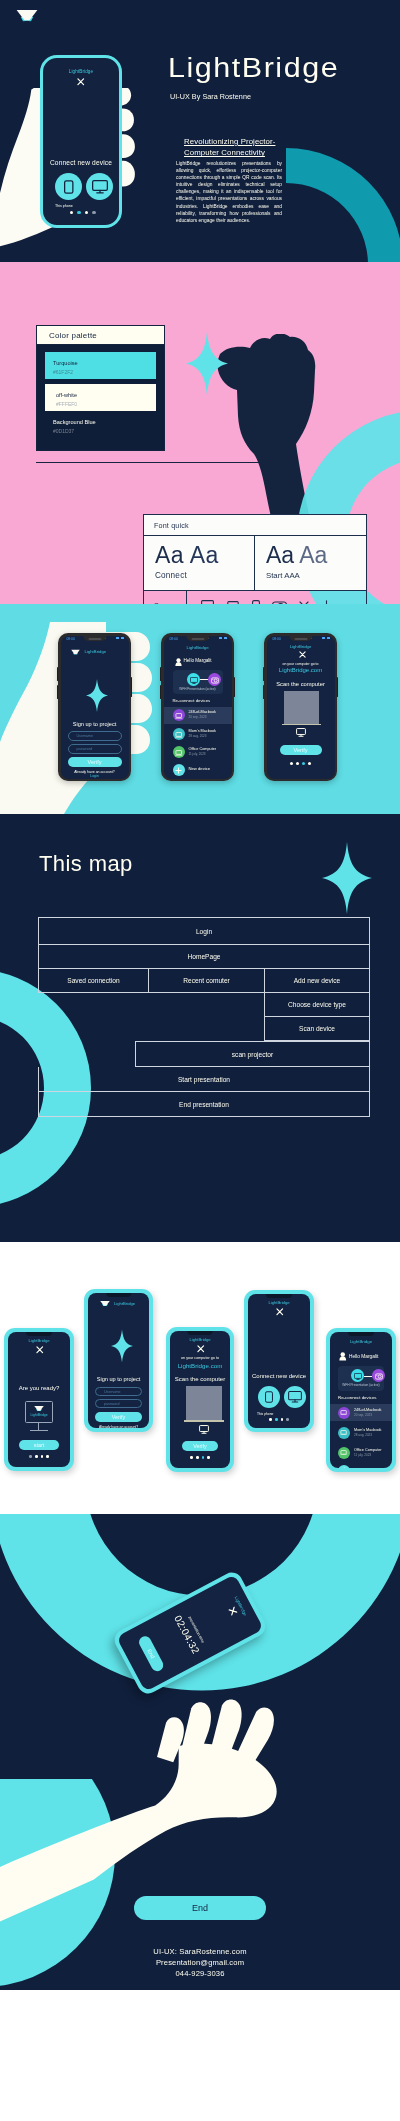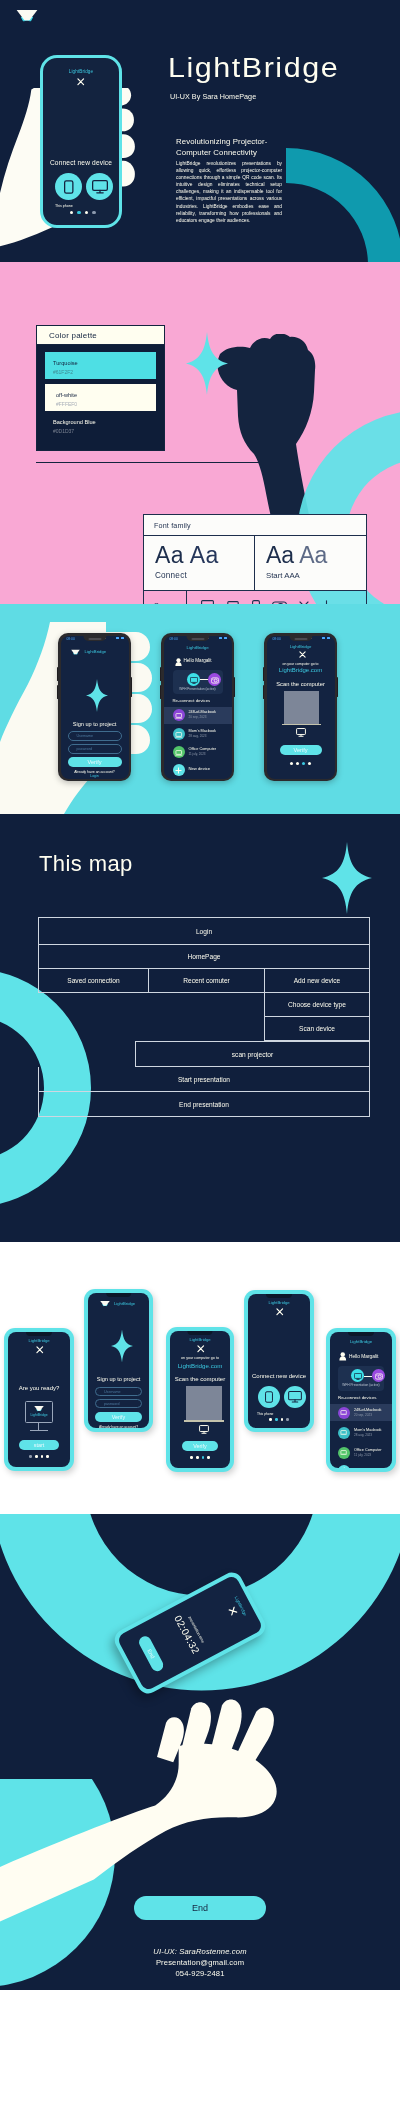--- a/index.html
+++ b/index.html
@@ -87,22 +87,22 @@
       </div>
     </div>
 
     <svg class="abs logo" style="left:16px;top:8px;" width="22" height="14" viewBox="0 0 22 14">
       <path d="M9.2 9.4 A6.6 6.6 0 0 1 12.8 9.4 L14.6 13.4 A10.9 10.9 0 0 0 7.4 13.4 Z" fill="#0fa8c0"></path>
       <path d="M4.9 9.2 A11 11 0 0 1 17.1 9.2 L14.9 13.2 A6.6 6.6 0 0 0 7.1 13.2 Z" fill="#3ee0ee"></path>
       <path d="M0.6 2 L21.4 2 L13.4 12.6 L8.6 12.6 Z" fill="#fbfaf2"></path>
     </svg>
 
     <h1 style="position:absolute;left:168px;top:53px;font-size:27px;font-weight:300;color:#fffef0;letter-spacing:1.35px;transform:scaleX(1.13);transform-origin:0 0;white-space:nowrap;">LightBridge</h1>
-    <div style="position:absolute;left:170px;top:91.5px;font-size:7.2px;color:#fffef0;letter-spacing:.05px;white-space:nowrap;">UI-UX By Sara HomePage</div>
-    <div style="position:absolute;left:176px;top:136px;width:112px;font-size:7.8px;line-height:11.2px;color:#fffef0;letter-spacing:.1px;">Revolutionizing Projector-Computer Connectivity</div>
+    <div style="position:absolute;left:170px;top:91.5px;font-size:7.2px;color:#fffef0;letter-spacing:.05px;white-space:nowrap;">UI-UX By Sara Rostenne</div>
+    <div style="position:absolute;left:184px;top:136px;width:112px;font-size:7.8px;line-height:11.2px;color:#fffef0;letter-spacing:.1px;text-decoration:underline;">Revolutionizing Projector-Computer Connectivity</div>
     <p style="position:absolute;left:176px;top:160px;width:106px;font-size:4.85px;line-height:7.1px;color:#fffef0;text-align:justify;">LightBridge revolutionizes presentations by allowing quick, effortless projector-computer connections through a simple QR code scan. Its intuitive design eliminates technical setup challenges, making it an indispensable tool for efficient, impactful presentations across various industries. LightBridge embodies ease and reliability, transforming how professionals and educators engage their audiences.</p>
   </section>
 
   <section class="sec" id="styleguide" style="height:342px;background:#f9a8d4;">
 
     <svg class="abs" style="left:216px;top:72px;" width="120" height="250" viewBox="0 0 120 250">
       <path d="M4 20 C10 13 24 11 34 14 C38 6 46 2 54 5
                C58 -2 68 -2 74 3 C82 2 90 7 92 16 C98 20 100 28 99 36
                L98 58 C97 78 90 96 80 110
                C84 138 92 178 100 212 L110 250 L70 250
@@ -146,21 +146,21 @@
         </div>
         <div class="abs" style="left:8px;top:72px;right:8px;height:26px;">
           <div style="position:absolute;left:8px;top:2px;font-size:5.6px;color:#fffef0;">Background Blue</div>
           <div style="position:absolute;left:8px;top:11px;font-size:5px;color:#7b8392;">#0D1D37</div>
         </div>
       </div>
     </div>
 
     <div class="abs" style="z-index:5;left:143px;top:252px;width:224px;height:107px;border:1.1px solid #1d2e4c;background:transparent;">
       <div style="height:21px;border-bottom:1.1px solid #1d2e4c;display:flex;align-items:center;padding-left:10px;background:#fcfcfa;">
-        <span style="font-size:7.2px;color:#1d2e4c;letter-spacing:.15px;">Font family</span>
+        <span style="font-size:7.2px;color:#1d2e4c;letter-spacing:.15px;">Font quick</span>
       </div>
       <div style="height:55px;display:flex;border-bottom:1.1px solid #1d2e4c;background:#fcfcfa;">
         <div style="width:111px;border-right:1.1px solid #1d2e4c;padding:6px 0 0 11px;">
           <div style="font-size:23px;color:#1d2e4c;line-height:26px;letter-spacing:.5px;white-space:nowrap;"><span>Aa</span> <span style="color:#25365a;">Aa</span></div>
           <div style="font-size:8.2px;color:#1d2e4c;margin-top:3px;letter-spacing:.2px;">Connect</div>
         </div>
         <div style="flex:1;padding:6px 0 0 11px;">
           <div style="font-size:23px;color:#1d2e4c;line-height:26px;white-space:nowrap;"><span>Aa</span> <span style="color:#5d6a86;">Aa</span></div>
           <div style="font-size:7.8px;color:#1d2e4c;margin-top:3px;">Start AAA</div>
         </div>
@@ -628,19 +628,19 @@
         <path d="M110 52 C134 46 162 50 186 62 C208 73 222 92 218 108
                  C214 124 196 132 172 131 C146 130 118 134 96 146
                  C70 160 42 180 16 200 L-230 310 L-255 262
                  C-140 205 38 132 84 118 C100 107 110 90 110 72 Z"></path>
       </g>
     </svg>
     <div class="abs" style="left:134px;top:382px;width:132px;height:24px;border-radius:12px;background:#5fe3e8;display:flex;align-items:center;justify-content:center;">
       <span style="font-size:9px;color:#14243f;">End</span>
     </div>
     <div class="abs" style="left:0;right:0;top:432px;text-align:center;">
-      <div style="font-size:7.6px;color:#fffef0;line-height:11px;letter-spacing:.15px;font-style:italic;">UI-UX: SaraRostenne.com</div>
+      <div style="font-size:7.6px;color:#fffef0;line-height:11px;letter-spacing:.15px;">UI-UX: SaraRostenne.com</div>
       <div style="font-size:7.6px;color:#fffef0;line-height:11px;letter-spacing:.15px;">Presentation@gmail.com</div>
-      <div style="font-size:7.6px;color:#fffef0;line-height:11px;letter-spacing:.15px;">054-929-2481</div>
+      <div style="font-size:7.6px;color:#fffef0;line-height:11px;letter-spacing:.15px;">044-929-3036</div>
     </div>
   </section>
 
 </div>
 
 </body></html>

